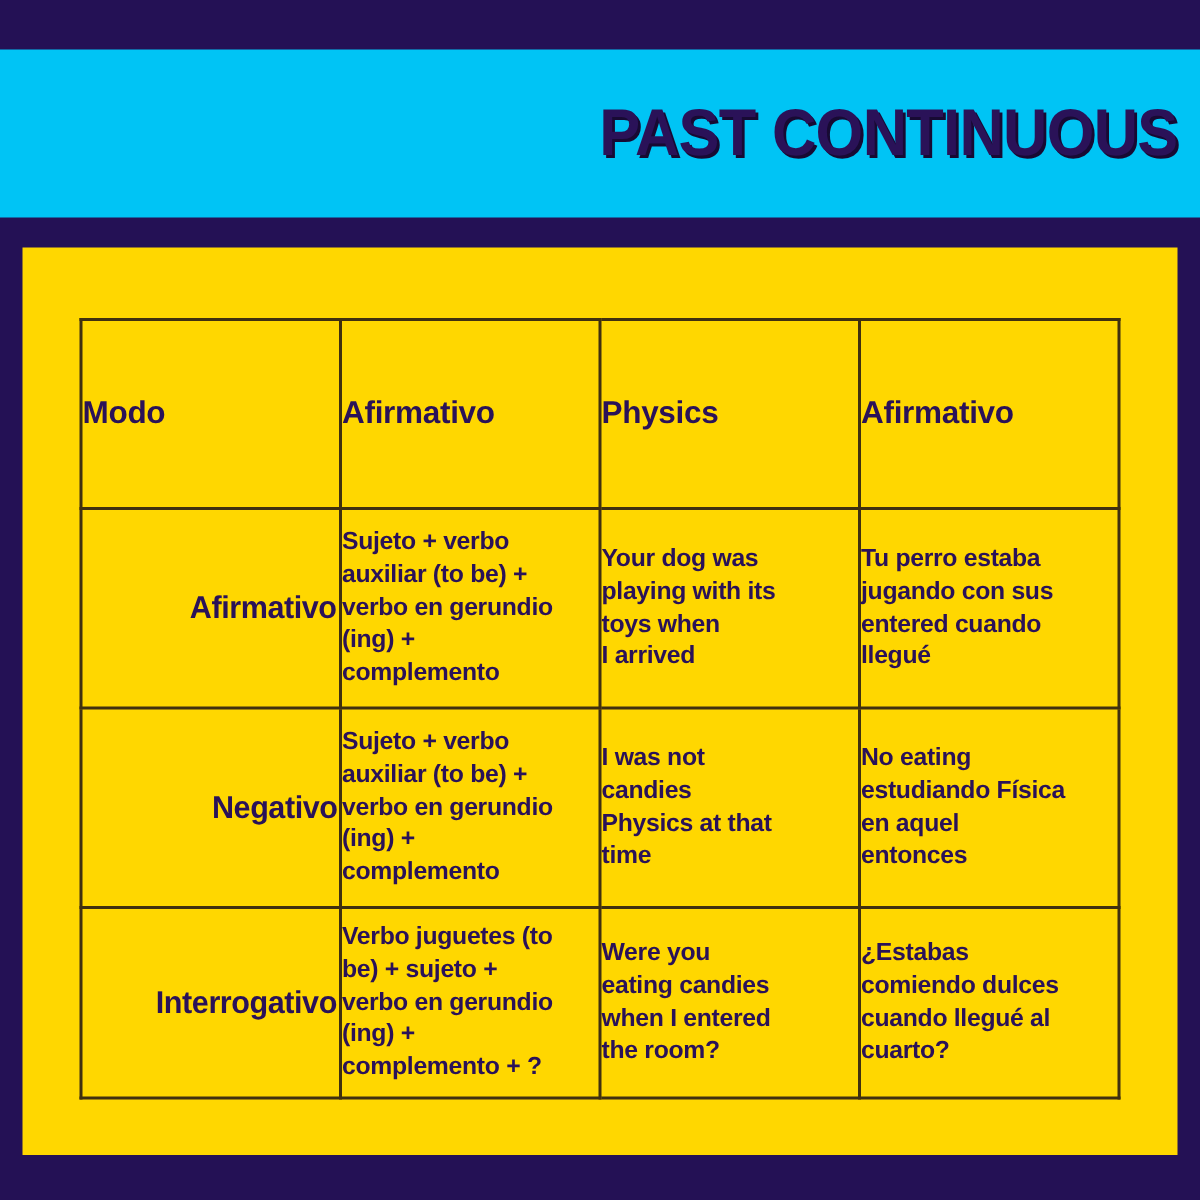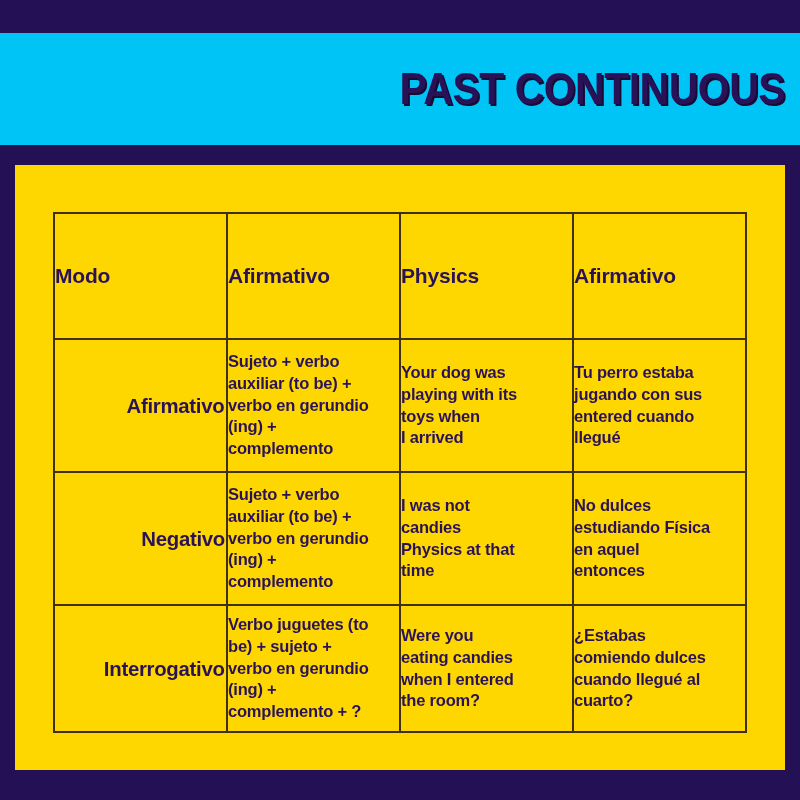--- a/index.html
+++ b/index.html
@@ -176,21 +176,21 @@
 (ing) +
 complemento</div>
         </td>
         <td class="body-cell">
           <div class="body-text">I was not
 candies
 Physics at that
 time</div>
         </td>
         <td class="body-cell">
-          <div class="body-text">No dulces
+          <div class="body-text">No eating
 estudiando Física
 en aquel
 entonces</div>
         </td>
       </tr>
       <tr class="r3">
         <td class="mode-cell">
           <span class="mode-label">Interrogativo</span>
         </td>
         <td class="body-cell">

